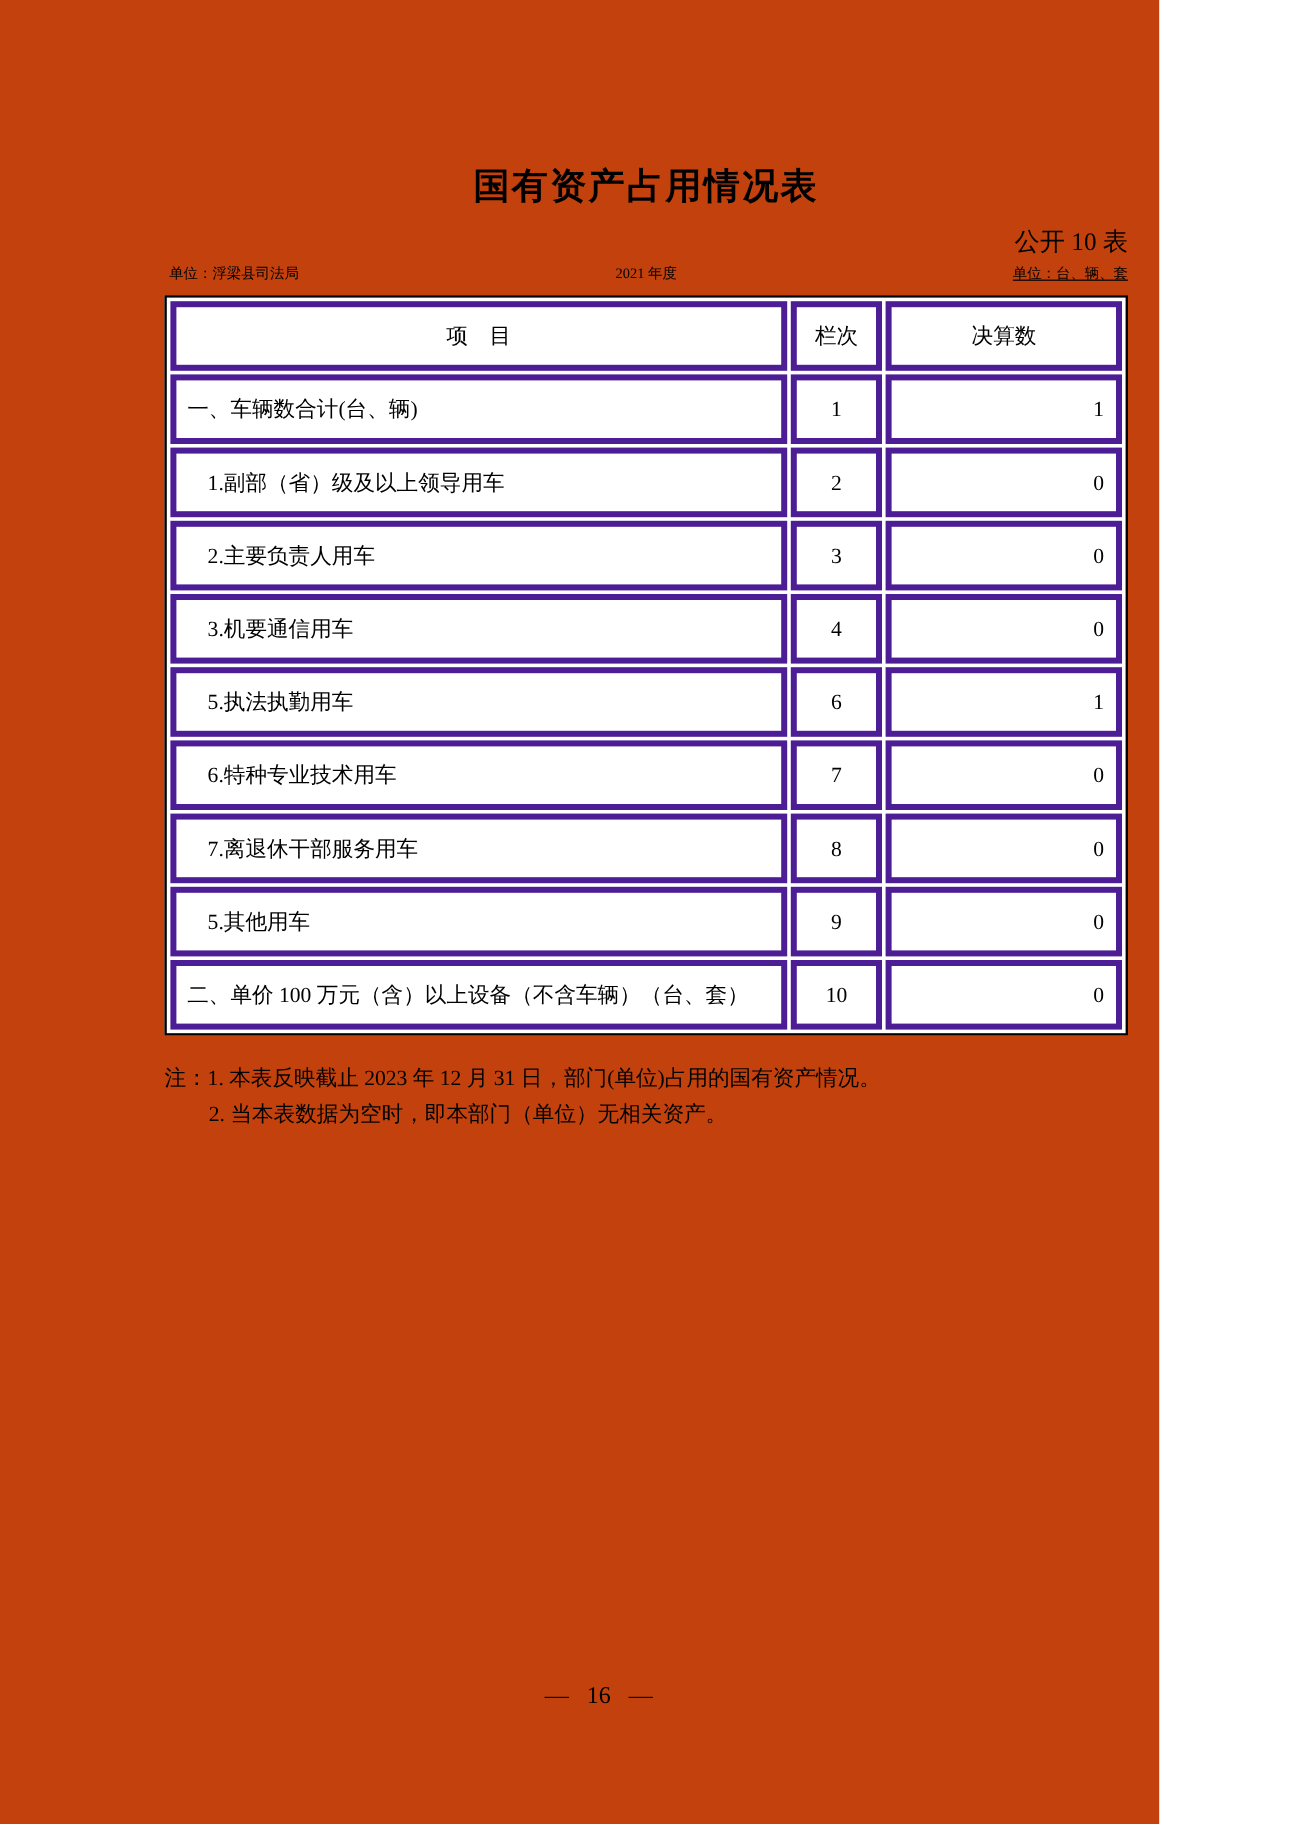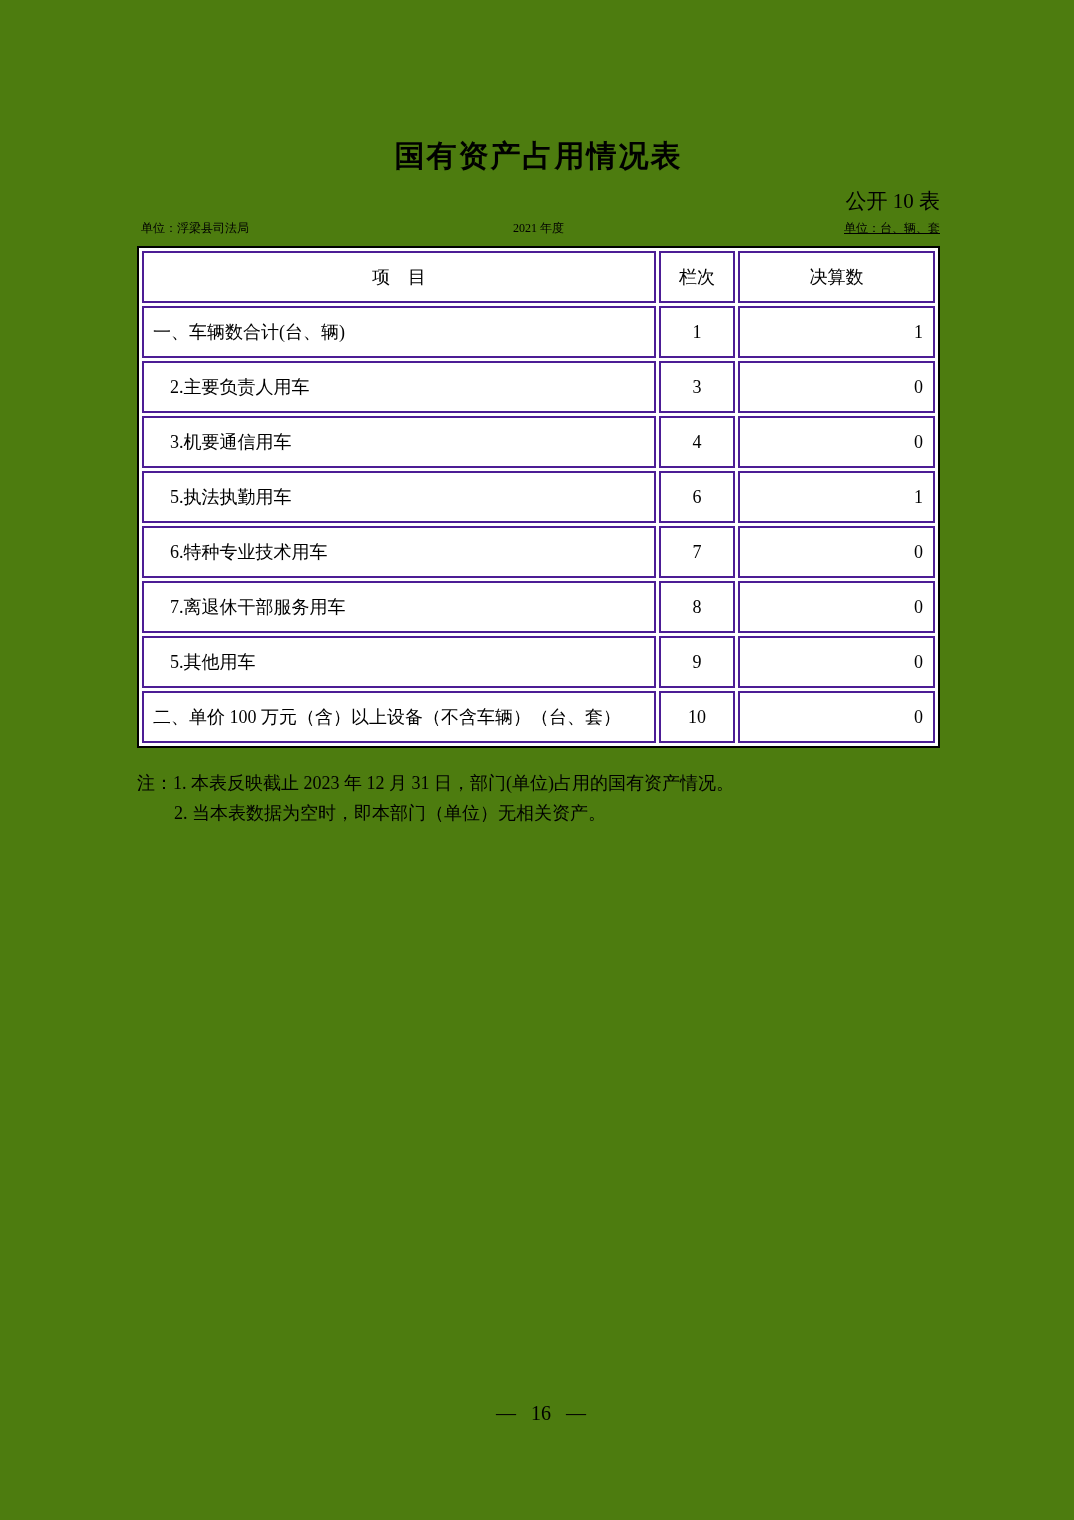--- a/index.html
+++ b/index.html
@@ -1,21 +1,21 @@
 <!DOCTYPE html>
 <html><head>
 <meta charset="utf-8">
 <style>
   * { margin: 0; padding: 0; box-sizing: border-box; }
   html, body { background: #ffffff; }
   .page {
-    width: 1074px;
+    width: 966px;
     height: 1520px;
     position: relative;
-    background: #4d7c0f;
+    background: #c2410c;
     color: #000000;
     font-family: "Liberation Serif", "DejaVu Serif", serif;
     overflow: hidden;
   }
   .content {
     position: absolute;
     left: 137px;
     top: 0;
     width: 803px;
   }
@@ -48,21 +48,21 @@
 
   table.asset-table {
     width: 803px;
     border: 2px solid #000000;
     border-collapse: separate;
     border-spacing: 3px;
     background: #ffffff;
     table-layout: fixed;
   }
   .asset-table th, .asset-table td {
-    border: 2px solid #4c1d95;
+    border: 5px solid #4c1d95;
     font-size: 18px;
     font-weight: normal;
     height: 32px;
     padding: 12px;
     overflow: hidden;
     white-space: nowrap;
   }
   .col-item  { width: 512px; }
   .col-index { width: 76px; }
   .col-value { width: 196px; }
@@ -74,21 +74,21 @@
 
   .notes {
     margin-top: 20px;
     font-size: 18px;
     line-height: 30px;
   }
   .note-line2 { padding-left: 37px; }
 
   .page-number {
     position: absolute;
-    left: 4px;
+    left: 16px;
     width: 100%;
     top: 1402px;
     text-align: center;
     font-size: 20px;
     word-spacing: 10px;
   }
 </style>
 </head>
 <body>
 
@@ -116,20 +116,25 @@
           <th>项　目</th>
           <th>栏次</th>
           <th>决算数</th>
         </tr>
       </thead>
       <tbody>
         <tr class="main">
           <td class="cell-item">一、车辆数合计(台、辆)</td>
           <td class="cell-index">1</td>
           <td class="cell-value">1</td>
+        </tr>
+        <tr class="sub">
+          <td class="cell-item">1.副部（省）级及以上领导用车</td>
+          <td class="cell-index">2</td>
+          <td class="cell-value">0</td>
         </tr>
         <tr class="sub">
           <td class="cell-item">2.主要负责人用车</td>
           <td class="cell-index">3</td>
           <td class="cell-value">0</td>
         </tr>
         <tr class="sub">
           <td class="cell-item">3.机要通信用车</td>
           <td class="cell-index">4</td>
           <td class="cell-value">0</td>

